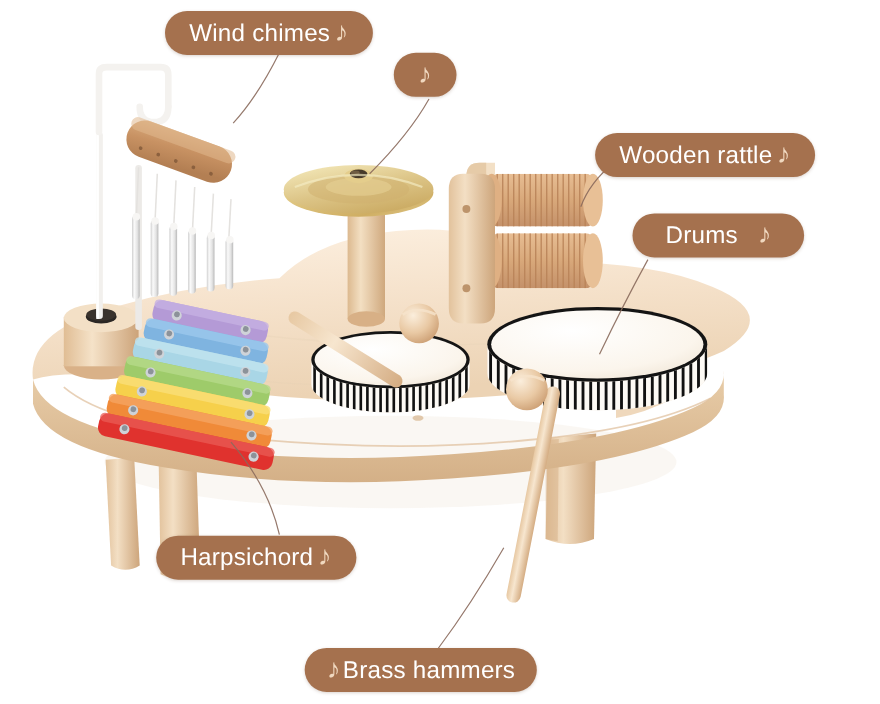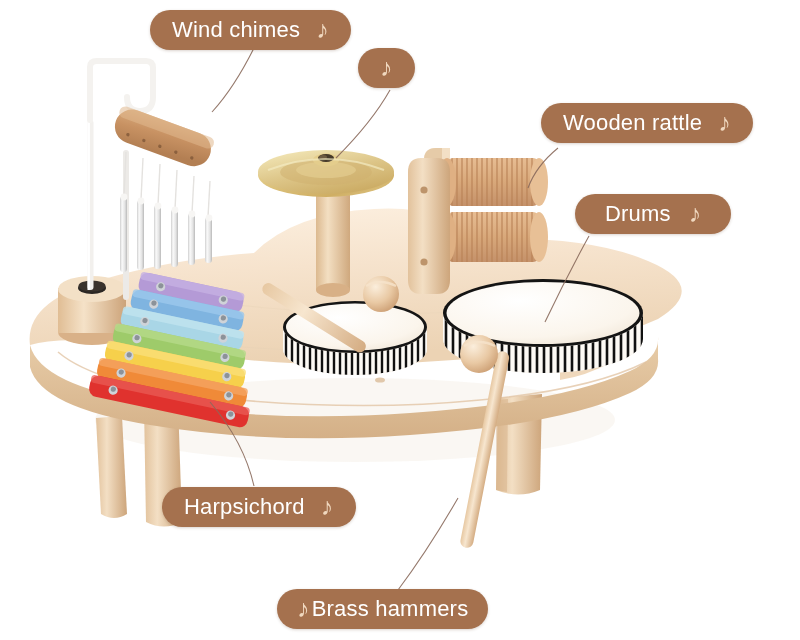--- a/index.html
+++ b/index.html
@@ -26,21 +26,21 @@
     width: 800px;
     height: 640px;
   }
 
   
   .pill {
     position: absolute;
     display: flex;
     align-items: center;
     justify-content: center;
-    gap: 16px;
+    gap: 4px;
     box-sizing: border-box;
     height: 40px;
     padding: 0 22px;
     border-radius: 22px;
     background: #a5714e;
     color: #ffffff;
     font-size: 22px;
     font-weight: 400;
     letter-spacing: 0.2px;
     white-space: nowrap;
@@ -56,23 +56,23 @@
     top: -1px;
   }
   .pill.tight {
     gap: 2px;
     padding: 0 20px;
   }
   .pill .label-text { line-height: 1; }
 
   #pill-wind-chimes   { left: 150px; top: 10px;  }
   #pill-brass-cymbals { left: 358px; top: 48px;  }
-  #pill-wooden-rattle { left: 541px; top: 103px; }
+  #pill-wooden-rattle { left: 541px; top: 121px; }
   #pill-drums         { left: 575px; top: 194px; padding: 5px 30px; gap: 18px; }
-  #pill-harpsichord   { left: 162px; top: 487px; }
+  #pill-harpsichord   { left: 142px; top: 487px; }
   #pill-drum-hammers  { left: 277px; top: 589px; }
 </style>
 </head>
 <body>
 
 <div id="stage">
 
   <svg id="product" viewBox="0 0 800 640" aria-hidden="true">
     <defs>
       <linearGradient id="gTopWood" x1="0" y1="0" x2="0.25" y2="1">

